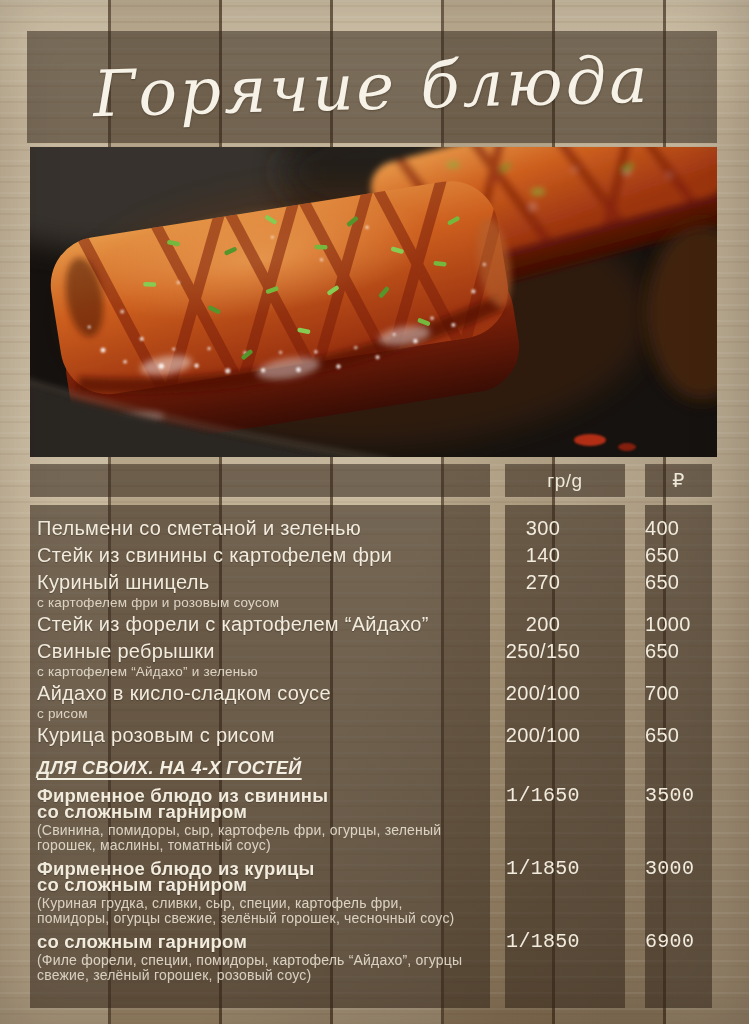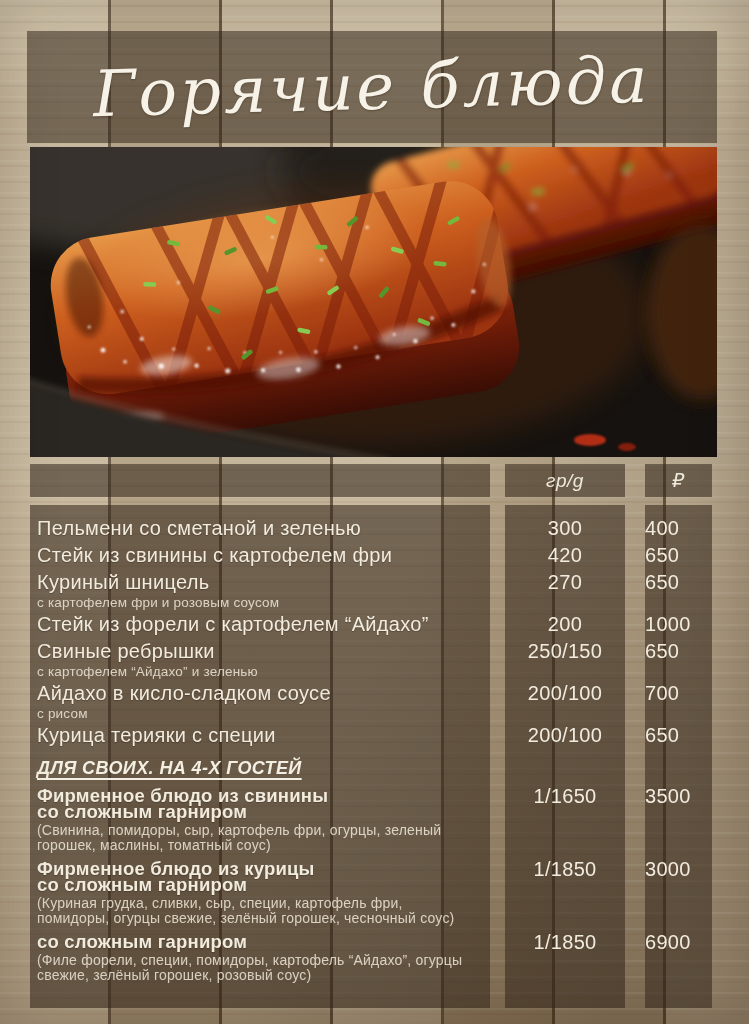--- a/index.html
+++ b/index.html
@@ -27,21 +27,21 @@
     background:rgba(55,41,29,0.55);display:flex;align-items:center;justify-content:center;}
   .title-band h1{
     margin:0;font-family:"DejaVu Serif", serif;font-style:italic;font-weight:400;
     font-size:64px;letter-spacing:3px;color:#f7f2e7;transform:rotate(-1.5deg);
     text-shadow:0 1px 2px rgba(40,25,10,0.35);
   }
   
   .photo{position:absolute;left:30px;top:147px;width:687px;height:310px;overflow:hidden;}
   .photo svg{display:block;}
   
-  .thead{position:absolute;left:30px;top:464px;width:682px;height:33px;font-style:italic;}
+  .thead{position:absolute;left:30px;top:464px;width:682px;height:33px;}
   .seg{position:absolute;top:0;bottom:0;}
   .seg.names{left:0;width:460px;}
   .seg.grams{left:475px;width:120px;}
   .seg.price{left:615px;width:67px;}
   .thead .label{
     position:absolute;top:0;height:33px;line-height:33px;text-align:center;
     font-size:19px;color:#efe9db;letter-spacing:0.5px;
   }
   .thead .label.grams{left:475px;width:120px;}
   .thead .label.price{left:615px;width:67px;font-family:"DejaVu Sans","Liberation Sans",sans-serif;}
@@ -50,36 +50,36 @@
   .tbody .panel{position:absolute;top:0;bottom:0;background:rgba(55,41,29,0.58);}
   .panel.names{left:0;width:460px;}
   .panel.grams{left:475px;width:120px;}
   .panel.price{left:615px;width:67px;}
   .rows{position:absolute;left:0;top:0;width:734px;padding-top:10px;}
   .item{position:relative;margin-bottom:1px;}
   .iname{font-size:20px;line-height:27px;letter-spacing:0.3px;padding-left:7px;max-width:445px;
     text-shadow:0 1px 1px rgba(30,18,8,0.3);}
   .isub{font-size:13.5px;line-height:15px;letter-spacing:0.2px;padding-left:7px;max-width:445px;
     color:rgba(240,232,216,0.85);margin-top:-1px;}
-  .wcell{position:absolute;left:475px;top:0;width:120px;text-align:center;
+  .wcell{position:absolute;left:453px;top:0;width:120px;text-align:center;
     font-size:20px;line-height:27px;letter-spacing:0.3px;}
   .pcell{position:absolute;left:615px;top:0;width:67px;text-align:left;
     font-size:20px;line-height:27px;letter-spacing:0.3px;}
   .section{
     margin:11px 0 10px 0;padding-left:7px;
     font-size:18px;line-height:19px;font-weight:bold;font-style:italic;letter-spacing:0.4px;
     text-decoration:underline;text-underline-offset:4px;text-decoration-thickness:2px;
     color:#f4efe3;
   }
   .special{position:relative;margin-bottom:9px;}
   .sp-name{font-size:18.5px;line-height:16px;font-weight:bold;letter-spacing:0.2px;
     padding-left:7px;max-width:430px;text-shadow:0 1px 1px rgba(30,18,8,0.3);}
   .sp-desc{font-size:14px;line-height:14.5px;letter-spacing:0.2px;padding-left:7px;max-width:432px;
     color:rgba(240,232,216,0.85);margin-top:3px;}
-  .special .wcell,.special .pcell{line-height:20px;top:-2px;}
+  .special .wcell,.special .pcell{line-height:20px;top:-2px;font-family:Liberation Mono, monospace;}
   
   .page::after{content:"";position:absolute;inset:0;pointer-events:none;
     box-shadow:inset 0 0 60px rgba(40,25,10,0.22);}
 </style>
 </head>
 <body>
 
 <div class="page">
 
   <div class="title-band overlay">
@@ -269,21 +269,21 @@
       <div class="item">
         <div class="iname">Пельмени со сметаной и зеленью</div>
         <div class="isub"></div>
         <div class="wcell">300</div>
         <div class="pcell">400</div>
       </div>
 
       <div class="item">
         <div class="iname">Стейк из свинины с картофелем фри</div>
         <div class="isub"></div>
-        <div class="wcell">420</div>
+        <div class="wcell">140</div>
         <div class="pcell">650</div>
       </div>
 
       <div class="item">
         <div class="iname">Куриный шницель</div>
         <div class="isub">с картофелем фри и розовым соусом</div>
         <div class="wcell">270</div>
         <div class="pcell">650</div>
       </div>
 
@@ -302,21 +302,21 @@
       </div>
 
       <div class="item">
         <div class="iname">Айдахо в кисло-сладком соусе</div>
         <div class="isub">с рисом</div>
         <div class="wcell">200/100</div>
         <div class="pcell">700</div>
       </div>
 
       <div class="item">
-        <div class="iname">Курица терияки с специи</div>
+        <div class="iname">Курица розовым с рисом</div>
         <div class="isub"></div>
         <div class="wcell">200/100</div>
         <div class="pcell">650</div>
       </div>
 
       <div class="section">ДЛЯ СВОИХ. НА 4-Х ГОСТЕЙ</div>
 
       <div class="special">
         <div class="sp-name">Фирменное блюдо из свинины</div>
         <div class="sp-name">со сложным гарниром</div>

